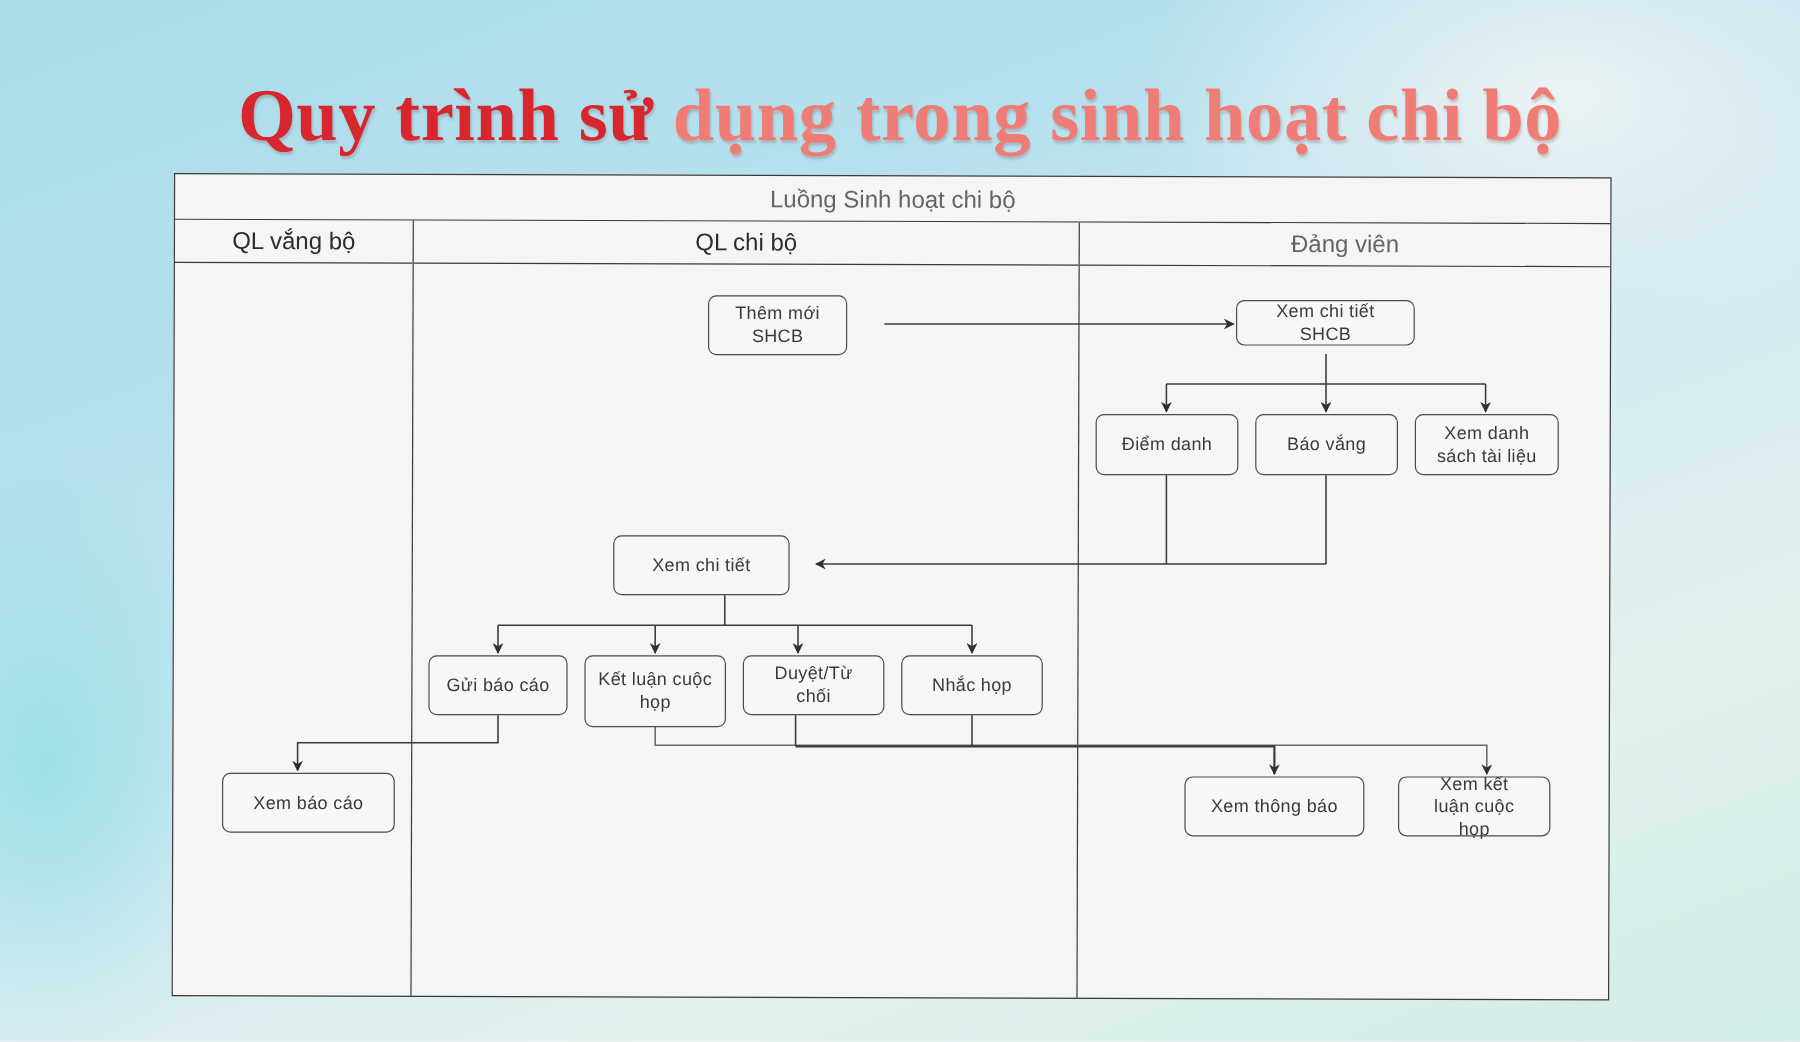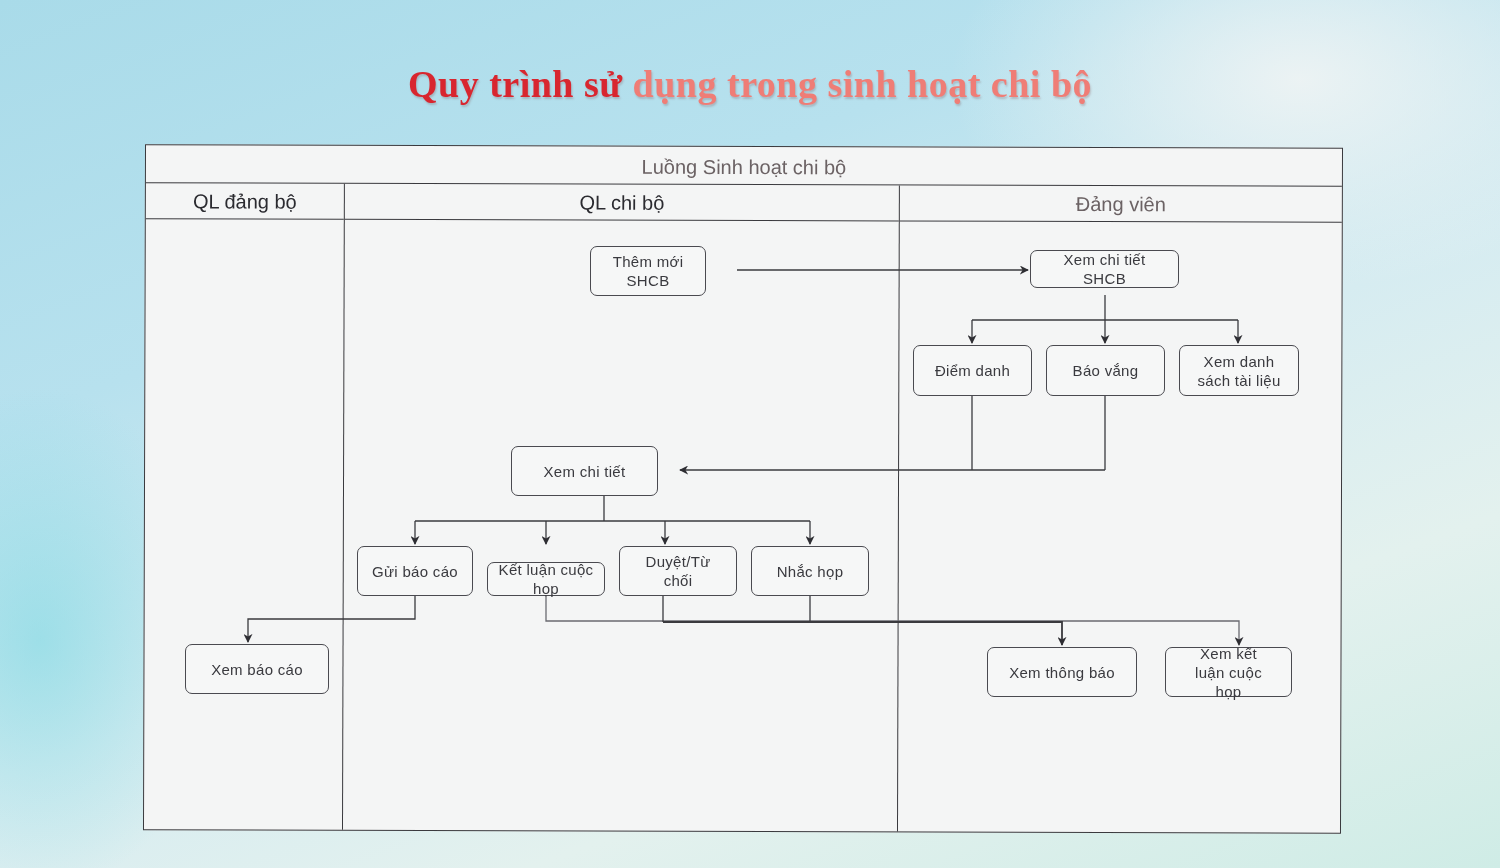--- a/index.html
+++ b/index.html
@@ -7,21 +7,21 @@
       width: 1500px; height: 868px; overflow: hidden; position: relative;
       font-family: "Liberation Sans", "DejaVu Sans", sans-serif;
       background:
         radial-gradient(ellipse 260px 360px at 40px 640px, rgba(120,215,225,0.55), rgba(120,215,225,0) 70%),
         radial-gradient(ellipse 500px 300px at 1300px 80px, rgba(240,244,244,0.9), rgba(240,244,244,0) 70%),
         linear-gradient(160deg, #a9dbe9 0%, #b7e1ee 30%, #d6ecf1 55%, #e3f1ee 75%, #cfece6 100%);
     }
     .slide-title {
       position: absolute; left: 0; top: 62px; width: 1500px; text-align: center;
       font-family: "Liberation Serif", "DejaVu Serif", serif;
-      font-weight: bold; font-size: 38px; letter-spacing: 0.5px;
+      font-weight: bold; font-size: 62px; letter-spacing: 0.5px;
       text-shadow: 1px 2px 2px rgba(120,60,60,0.25);
     }
     .slide-title .t1 { color: #d8262f; }
     .slide-title .t2 { color: #ef7d76; }
 
     .pool {
       position: absolute; left: 144px; top: 146px; width: 1198px; height: 686px;
       background: #f4f5f5; border: 1.5px solid #3a3a3e; box-sizing: border-box;
       transform: rotate(0.17deg);
     }
@@ -55,21 +55,21 @@
 </head>
 <body>
 
 <div class="slide-title">
   <span class="t1">Quy trình sử </span><span class="t2">dụng trong sinh hoạt chi bộ</span>
 </div>
 
 <div class="pool">
   <div class="pool-title">Luồng Sinh hoạt chi bộ</div>
   <div class="lane l1">
-    <div class="lane-head">QL đảng bộ</div>
+    <div class="lane-head">QL vắng bộ</div>
   </div>
   <div class="lane l2">
     <div class="lane-head">QL chi bộ</div>
   </div>
   <div class="lane l3">
     <div class="lane-head">Đảng viên</div>
   </div>
 </div>
 
 <svg class="wires" viewBox="0 0 1500 868">
@@ -109,18 +109,18 @@
   </g>
 </svg>
 
 <div class="node" style="left:590px;top:246px;width:116px;height:50px;">Thêm mới SHCB</div>
 <div class="node" style="left:1030px;top:250px;width:149px;height:38px;padding:0 26px;">Xem chi tiết SHCB</div>
 <div class="node" style="left:913px;top:345px;width:119px;height:51px;">Điểm danh</div>
 <div class="node" style="left:1046px;top:345px;width:119px;height:51px;">Báo vắng</div>
 <div class="node" style="left:1179px;top:345px;width:120px;height:51px;padding:0 6px;">Xem danh sách tài liệu</div>
 <div class="node" style="left:511px;top:446px;width:147px;height:50px;">Xem chi tiết</div>
 <div class="node" style="left:357px;top:546px;width:116px;height:50px;">Gửi báo cáo</div>
-<div class="node" style="left:487px;top:546px;width:118px;height:34px;padding:0 2px;margin-top:16px;">Kết luận cuộc họp</div>
+<div class="node" style="left:487px;top:546px;width:118px;height:60px;padding:0 2px;">Kết luận cuộc họp</div>
 <div class="node" style="left:619px;top:546px;width:118px;height:50px;padding:0 15px;">Duyệt/Từ chối</div>
 <div class="node" style="left:751px;top:546px;width:118px;height:50px;">Nhắc họp</div>
 <div class="node" style="left:185px;top:644px;width:144px;height:50px;">Xem báo cáo</div>
 <div class="node" style="left:987px;top:647px;width:150px;height:50px;">Xem thông báo</div>
 <div class="node" style="left:1165px;top:647px;width:127px;height:50px;padding:0 18px;">Xem kết luận cuộc họp</div>
 
 </body></html>

